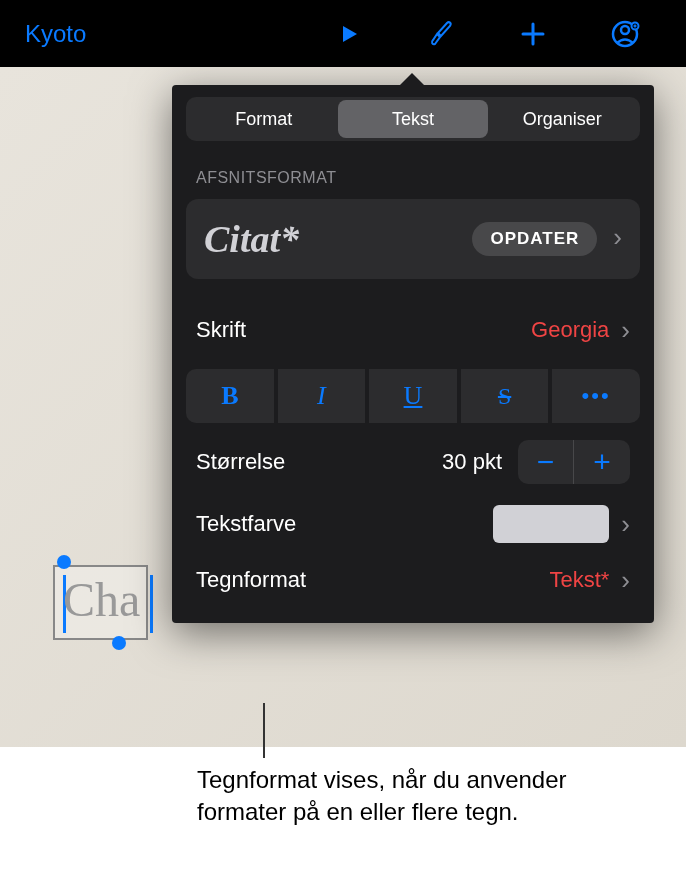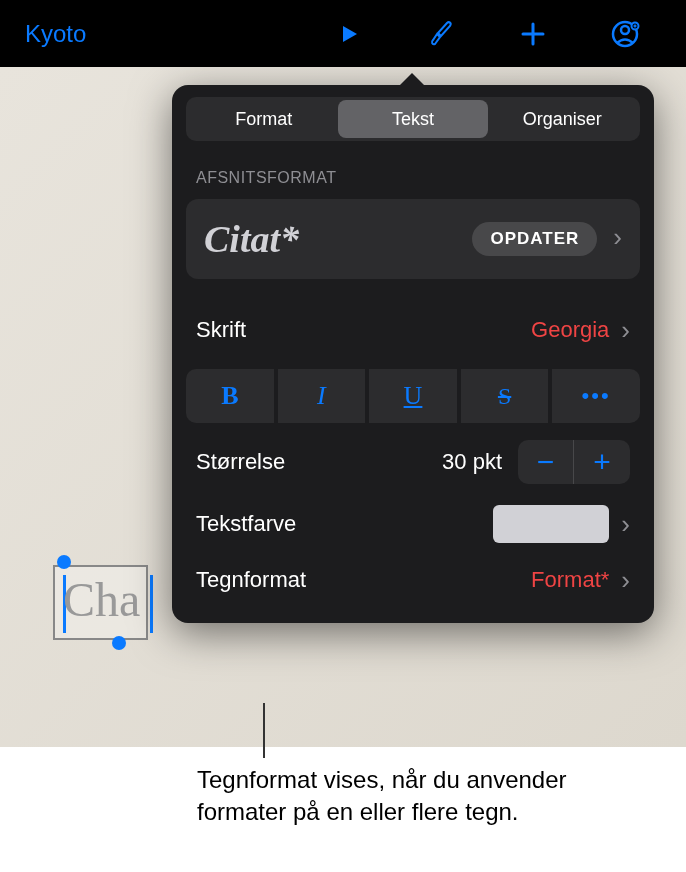--- a/index.html
+++ b/index.html
@@ -112,21 +112,21 @@
       height: 58px;
       background: #0a7aff;
     }
     
     .popover {
       position: absolute;
       top: 85px;
       left: 172px;
       width: 482px;
       background: #1c1c1e;
-      border-radius: 16px;
+      border-radius: 4px;
       padding: 12px 0 0 0;
       box-shadow: 0 10px 40px rgba(0,0,0,0.5);
     }
     
     .popover-arrow {
       position: absolute;
       top: -12px;
       left: 226px;
       width: 0;
       height: 0;
@@ -426,21 +426,21 @@
     <div class="control-label">Tekstfarve</div>
     <div class="control-value">
       <div class="color-swatch"></div>
       <div class="chevron">›</div>
     </div>
   </div>
 
   <div class="control-row" style="padding-bottom:18px; height:68px;">
     <div class="control-label">Tegnformat</div>
     <div class="control-value">
-      <div class="control-value-text">Format*</div>
+      <div class="control-value-text">Tekst*</div>
       <div class="chevron">›</div>
     </div>
   </div>
 </div>
 
 <div class="white-bottom"></div>
 <div class="callout-line"></div>
 <div class="callout-text">Tegnformat vises, når du anvender formater på en eller flere tegn.</div>
 
 </body></html>

